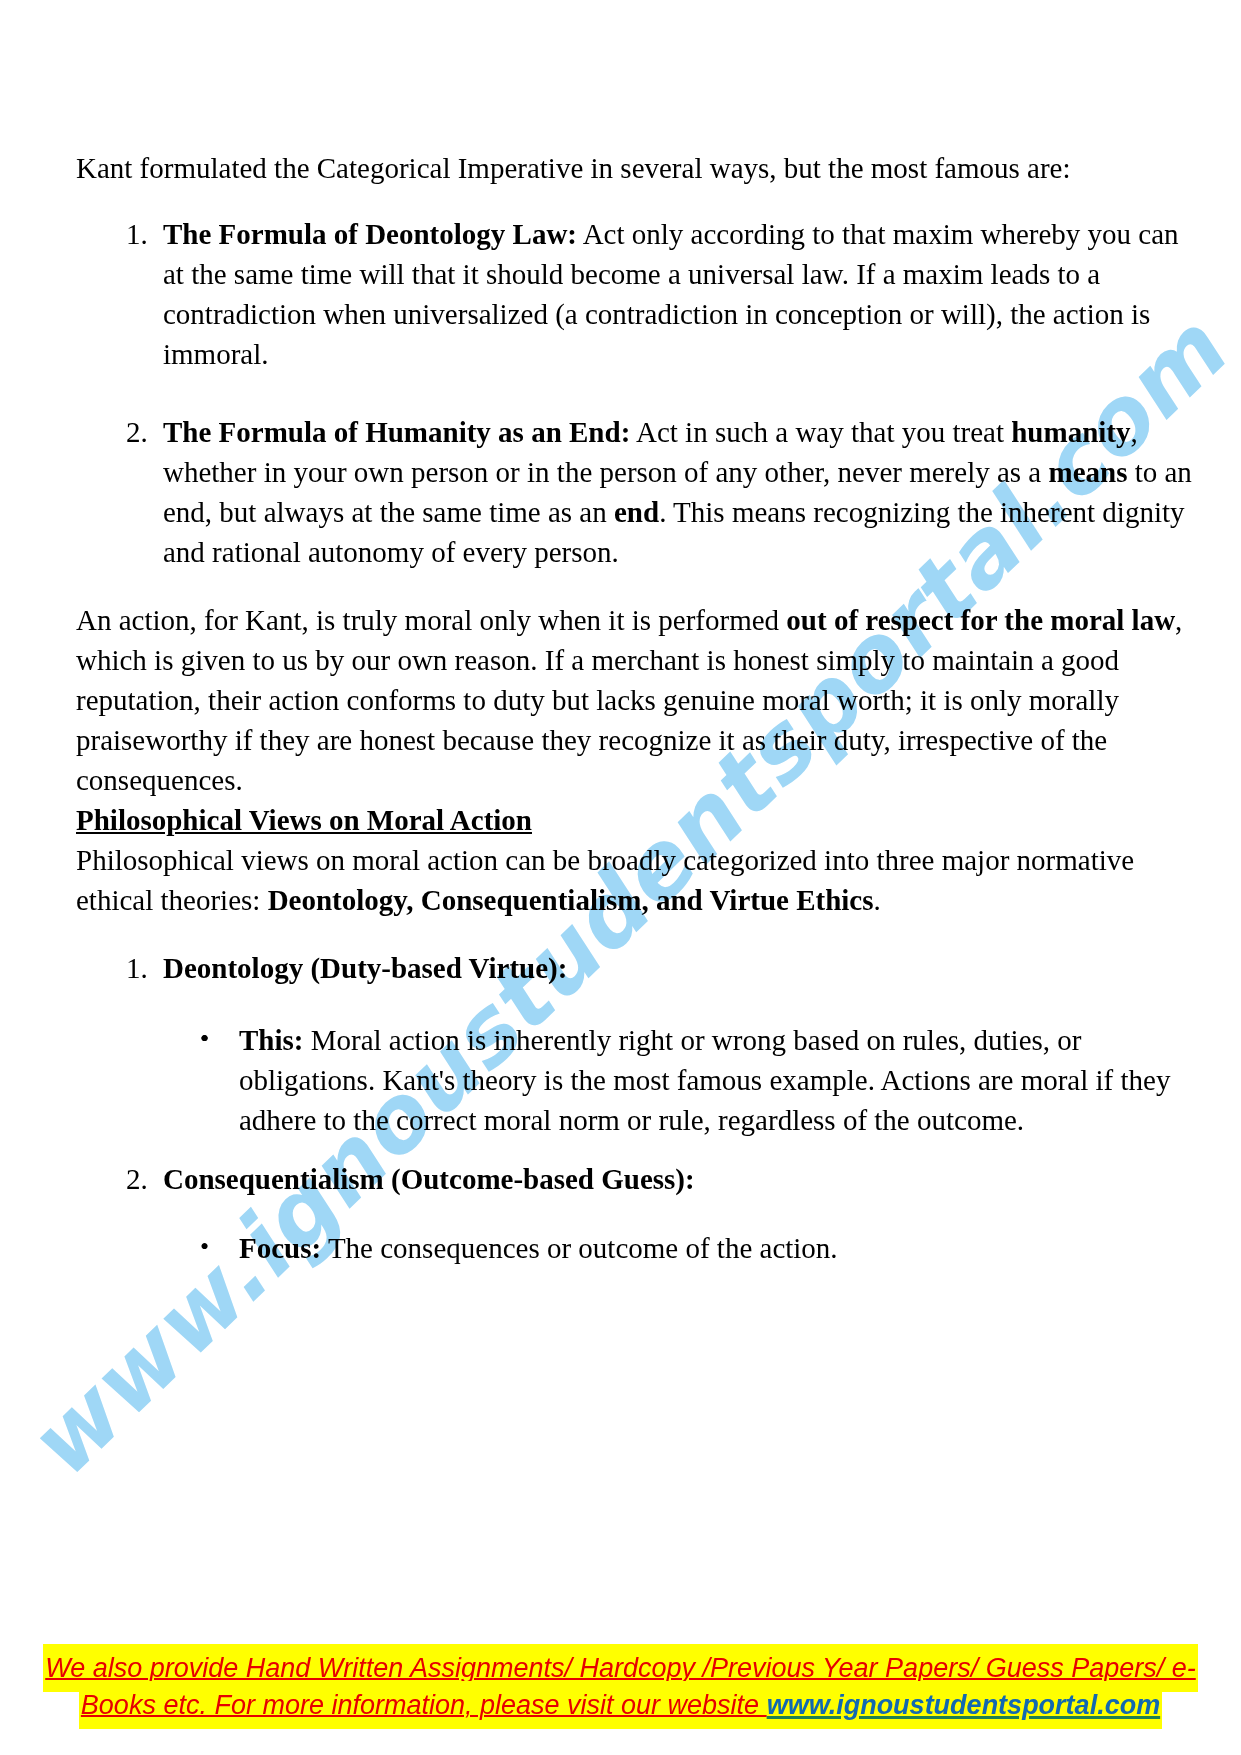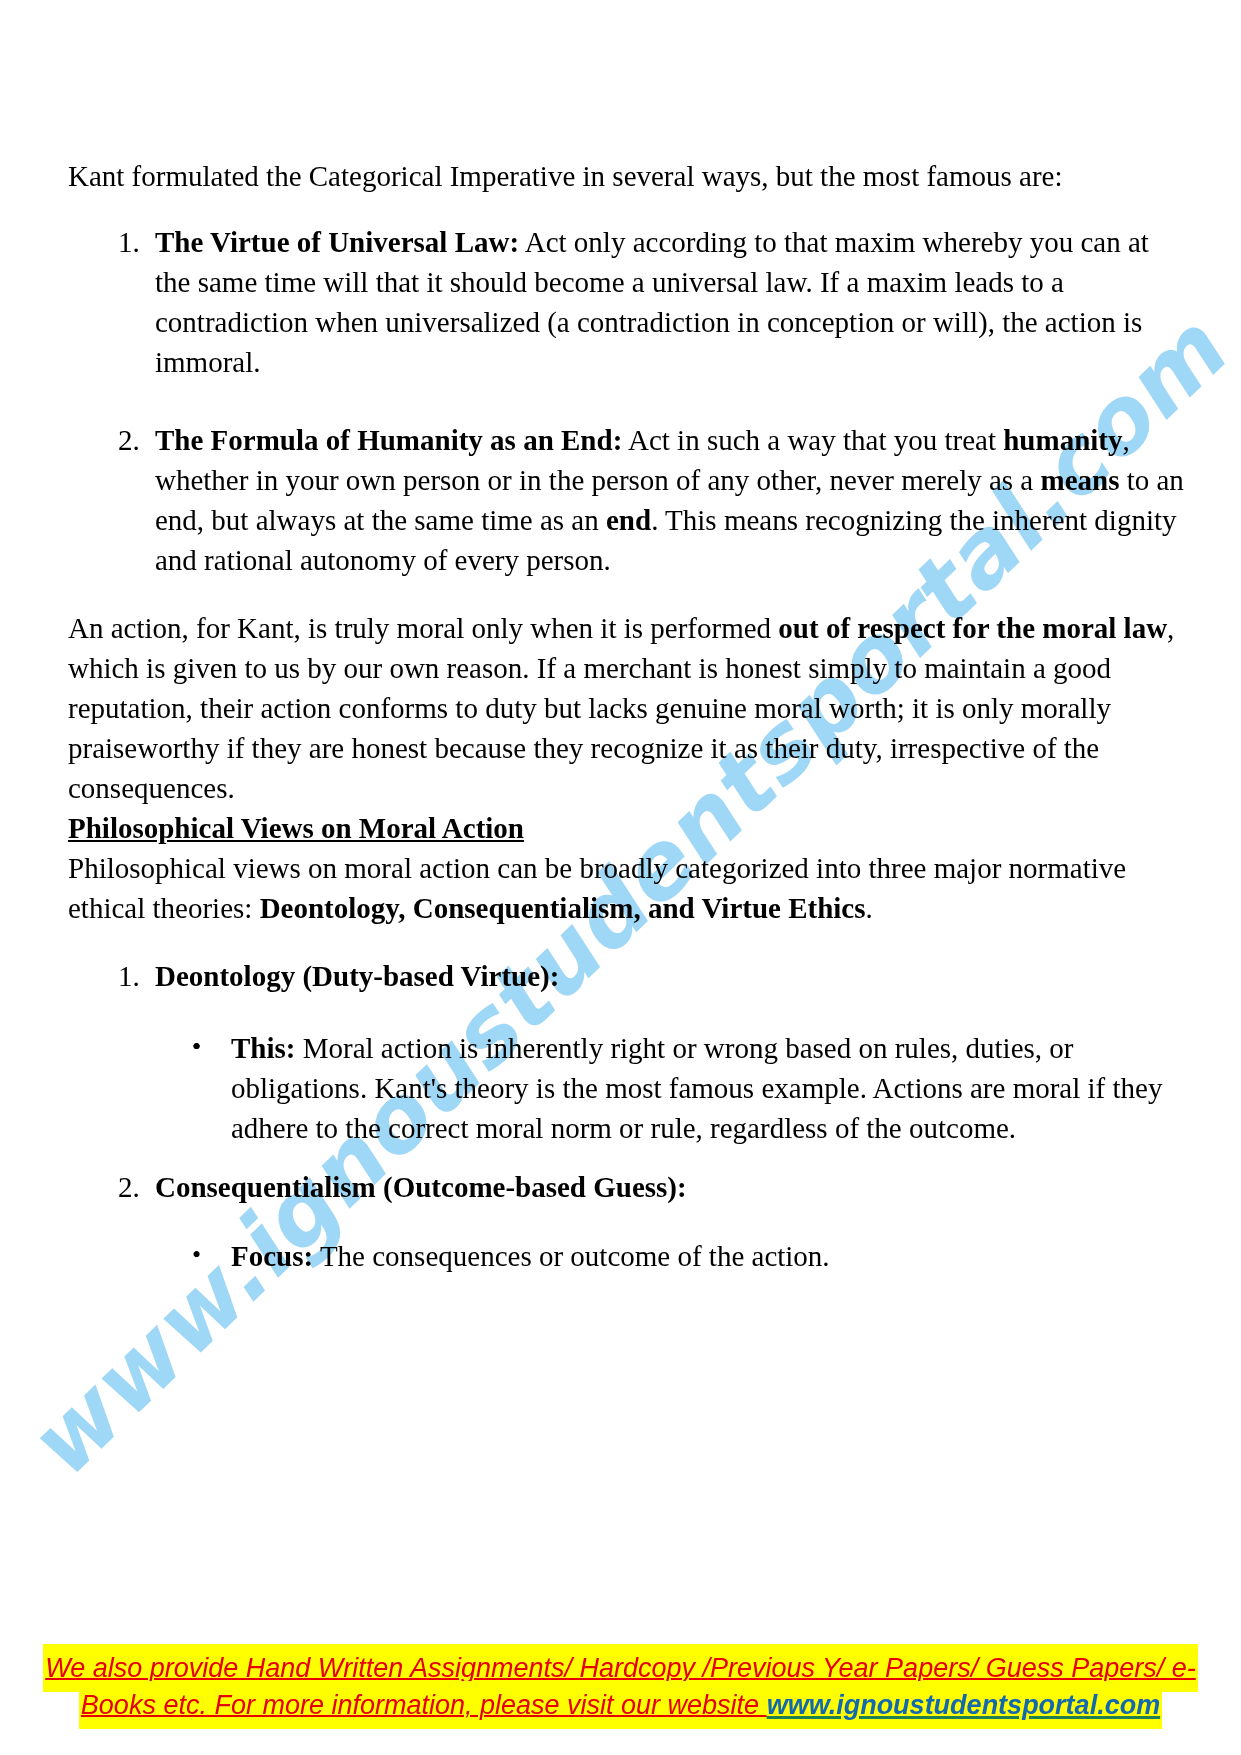--- a/index.html
+++ b/index.html
@@ -25,26 +25,25 @@
     font-weight: bold;
     font-size: 92px;
     letter-spacing: 1px;
     white-space: nowrap;
     color: var(--wm, #9fd7f6);
     z-index: 0;
   }
   
   .content {
     position: absolute;
-    left: 68px;
+    left: 76px;
     top: 0;
     width: 1117px;
     padding-top: 148px;
     z-index: 1;
-    margin-top: 8px;
   }
   .b { font-weight: bold; }
   p.para { margin: 0; }
   .mb26 { margin-bottom: 26px; }
   .heading {
     font-weight: bold;
     margin: 102px 0 26px 0;
     text-decoration: underline;
   }
   .oli {
@@ -112,21 +111,21 @@
 <div class="page">
 
   <div class="watermark">www.ignoustudentsportal.com</div>
 
   <div class="content">
 
     <p class="para mb26"><span>Kant formulated the Categorical Imperative in several ways, but the most famous are:</span></p>
 
     <div class="oli f1">
       <span class="num">1.</span>
-      <span><span class="b">The Virtue of Universal Law:</span><span> Act only according to that maxim whereby you can at the same time will that it should become a universal law. If a maxim leads to a contradiction when universalized (a contradiction in conception or will), the action is immoral.</span></span>
+      <span><span class="b">The Formula of Deontology Law:</span><span> Act only according to that maxim whereby you can at the same time will that it should become a universal law. If a maxim leads to a contradiction when universalized (a contradiction in conception or will), the action is immoral.</span></span>
     </div>
 
     <div class="oli f2">
       <span class="num">2.</span>
       <span><span class="b">The Formula of Humanity as an End:</span><span> Act in such a way that you treat </span><span class="b">humanity</span><span>, whether in your own person or in the person of any other, never merely as a </span><span class="b">means</span><span> to an end, but always at the same time as an </span><span class="b">end</span><span>. This means recognizing the inherent dignity and rational autonomy of every person.</span></span>
     </div>
 
     <p class="para"><span>An action, for Kant, is truly moral only when it is performed </span><span class="b">out of respect for the moral law</span><span>, which is given to us by our own reason. If a merchant is honest simply to maintain a good reputation, their action conforms to duty but lacks genuine moral worth; it is only morally praiseworthy if they are honest because they recognize it as their duty, irrespective of the consequences.</span></p>
 
     <p class="para heading">Philosophical Views on Moral Action</p>

